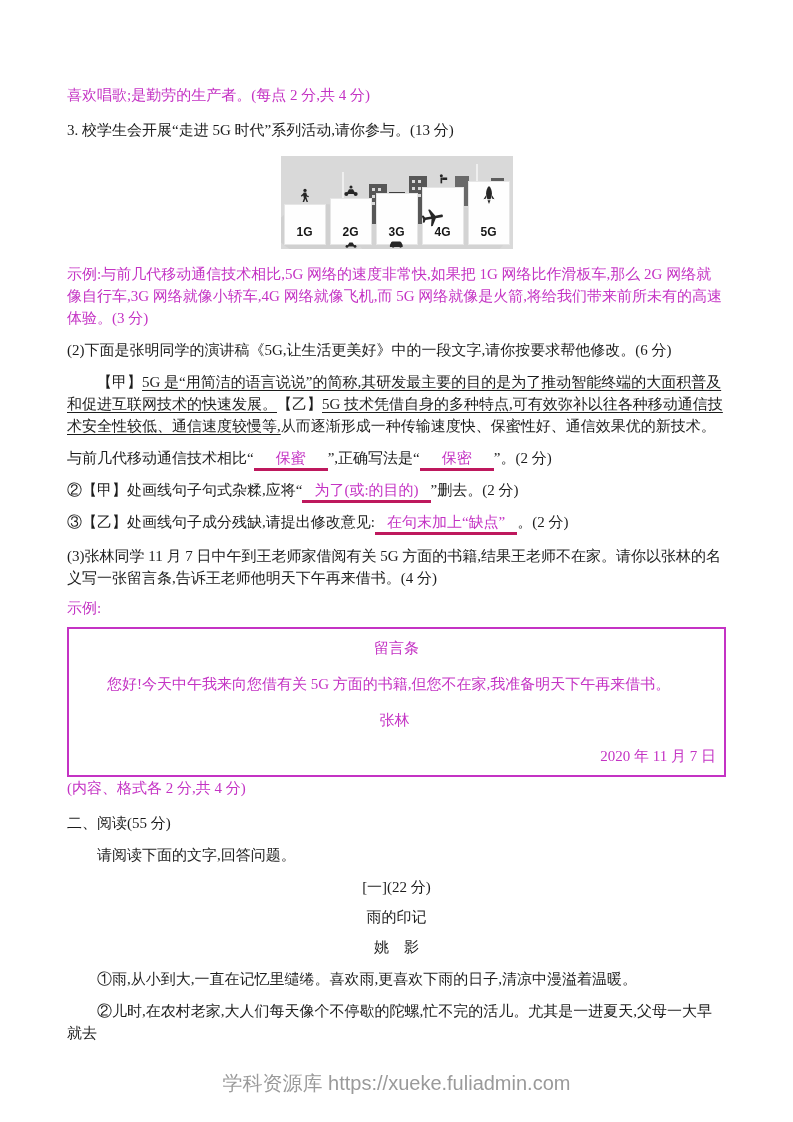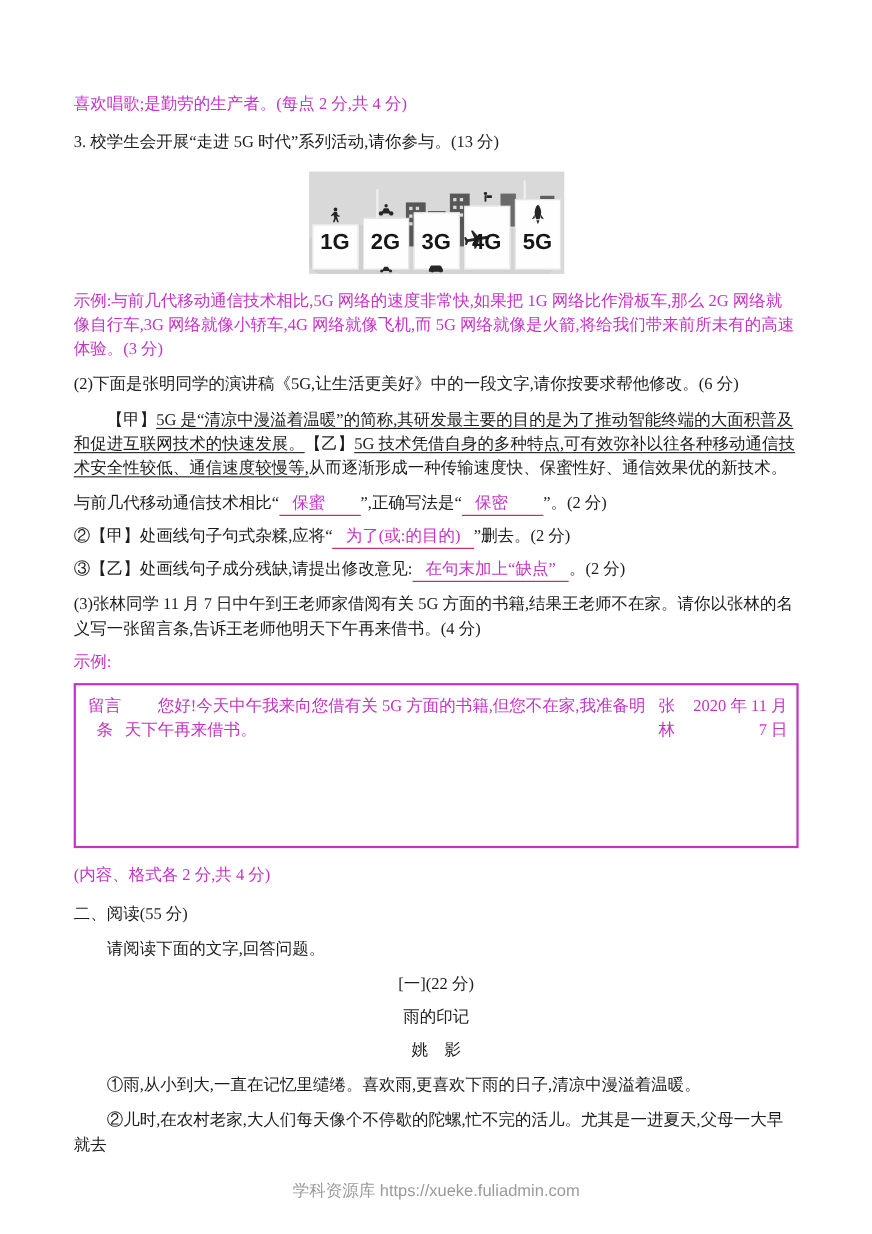--- a/index.html
+++ b/index.html
@@ -22,66 +22,65 @@
   p{margin:0 0 13px 0;}
   .accent{color:var(--accent);}
   .mb8{margin-bottom:8px;}
   .mb10{margin-bottom:10px;}
   .mb15{margin-bottom:15px;}
   .indent{text-indent:2em;}
   .center{text-align:center;}
   .ul{text-decoration:underline;text-underline-offset:3px;text-decoration-thickness:1px;}
   .blank{
     display:inline-block;min-width:74px;padding:0 12px;
-    border-bottom:1px solid #be185d;
+    border-bottom:3px solid #be185d;text-align:center;
     color:var(--accent);line-height:20px;
   }
   
   .figure{
     position:relative;width:232px;height:93px;
     margin:4px auto 14px auto;background:var(--fig-bg);
     overflow:visible;
   }
   .skyline{position:absolute;inset:0;width:100%;height:100%;}
   .bar{
     position:absolute;bottom:4px;width:42px;background:#fefefe;
     box-shadow:0 0 0 1px #e6e6e6 inset;
   }
   .bar-label{
-    position:absolute;bottom:17px;left:0;right:0;text-align:center;
+    position:absolute;bottom:5px;left:0;right:0;text-align:center;
     font-family:"Liberation Sans","DejaVu Sans",sans-serif;
-    font-weight:bold;font-size:20px;color:#161616;line-height:15px;
+    font-weight:bold;font-size:12px;color:#161616;line-height:15px;
   }
   .icon-top{position:absolute;bottom:100%;left:50%;transform:translateX(-50%);margin-bottom:1px;line-height:0;}
   .icon-under{position:absolute;bottom:-3px;left:50%;transform:translateX(-50%);line-height:0;}
   .icon-in{position:absolute;line-height:0;}
   .bar1{left:3px;height:41px;}
   .bar2{left:49px;height:47px;}
   .bar3{left:95px;height:52px;}
   .bar4{left:141px;height:58px;}
   .bar5{left:187px;height:64px;}
   .bar4 .icon-in{bottom:17px;left:0px;}
   .bar5 .icon-in{top:5px;left:50%;transform:translateX(-50%);}
   .glyph{fill:#262626;}
   
   .note-box{
     width:100%;height:150px;border:2px solid var(--accent);
-    padding:8px 8px;display:flex;flex-direction:row;
+    padding:8px 8px;display:flex;flex-direction:column;
     justify-content:space-between;color:var(--accent);
-    margin-bottom:14px;
   }
   .note-title{text-align:center;}
   .note-body{text-indent:2em;}
   .note-sign{text-align:center;padding-right:4px;}
   .note-date{text-align:right;}
   
   .footer{
     position:absolute;left:0;right:0;bottom:28px;text-align:center;
     font-family:"Liberation Sans","DejaVu Sans",sans-serif;
-    font-size:15px;color:#9a9a9a;
+    font-size:20px;color:#9a9a9a;
   }
 </style>
 </head>
 <body>
 
 <div class="page">
 
   <p class="accent">喜欢唱歌;是勤劳的生产者。(每点 2 分,共 4 分)</p>
 
   <p class="mb15">3. 校学生会开展“走进 5G 时代”系列活动,请你参与。(13 分)</p>
@@ -194,21 +193,21 @@
           </svg>
       </span>
       <span class="bar-label">5G</span>
     </div>
   </div>
 
   <p class="accent mb10">示例:与前几代移动通信技术相比,5G 网络的速度非常快,如果把 1G 网络比作滑板车,那么 2G 网络就像自行车,3G 网络就像小轿车,4G 网络就像飞机,而 5G 网络就像是火箭,将给我们带来前所未有的高速体验。(3 分)</p>
 
   <p class="mb10">(2)下面是张明同学的演讲稿《5G,让生活更美好》中的一段文字,请你按要求帮他修改。(6 分)</p>
 
-  <p class="indent mb10"><span>【甲】</span><span class="ul">5G 是“清凉中漫溢着温暖”的简称,其研发最主要的目的是为了推动智能终端的大面积普及和促进互联网技术的快速发展。</span><span>【乙】</span><span class="ul">5G 技术凭借自身的多种特点,可有效弥补以往各种移动通信技术安全性较低、通信速度较慢等,</span><span>从而逐渐形成一种传输速度快、保蜜性好、通信效果优的新技术。</span></p>
+  <p class="indent mb10"><span>【甲】</span><span class="ul">5G 是“用简洁的语言说说”的简称,其研发最主要的目的是为了推动智能终端的大面积普及和促进互联网技术的快速发展。</span><span>【乙】</span><span class="ul">5G 技术凭借自身的多种特点,可有效弥补以往各种移动通信技术安全性较低、通信速度较慢等,</span><span>从而逐渐形成一种传输速度快、保蜜性好、通信效果优的新技术。</span></p>
 
   <p class="mb8"><span>与前几代移动通信技术相比“</span><span class="blank">保蜜</span><span>”,正确写法是“</span><span class="blank">保密</span><span>”。(2 分)</span></p>
 
   <p class="mb8"><span>②【甲】处画线句子句式杂糅,应将“</span><span class="blank">为了(或:的目的)</span><span>”删去。(2 分)</span></p>
 
   <p class="mb10"><span>③【乙】处画线句子成分残缺,请提出修改意见:</span><span class="blank">在句末加上“缺点”</span><span>。(2 分)</span></p>
 
   <p class="mb8">(3)张林同学 11 月 7 日中午到王老师家借阅有关 5G 方面的书籍,结果王老师不在家。请你以张林的名义写一张留言条,告诉王老师他明天下午再来借书。(4 分)</p>
 
   <p class="accent mb8">示例:</p>

